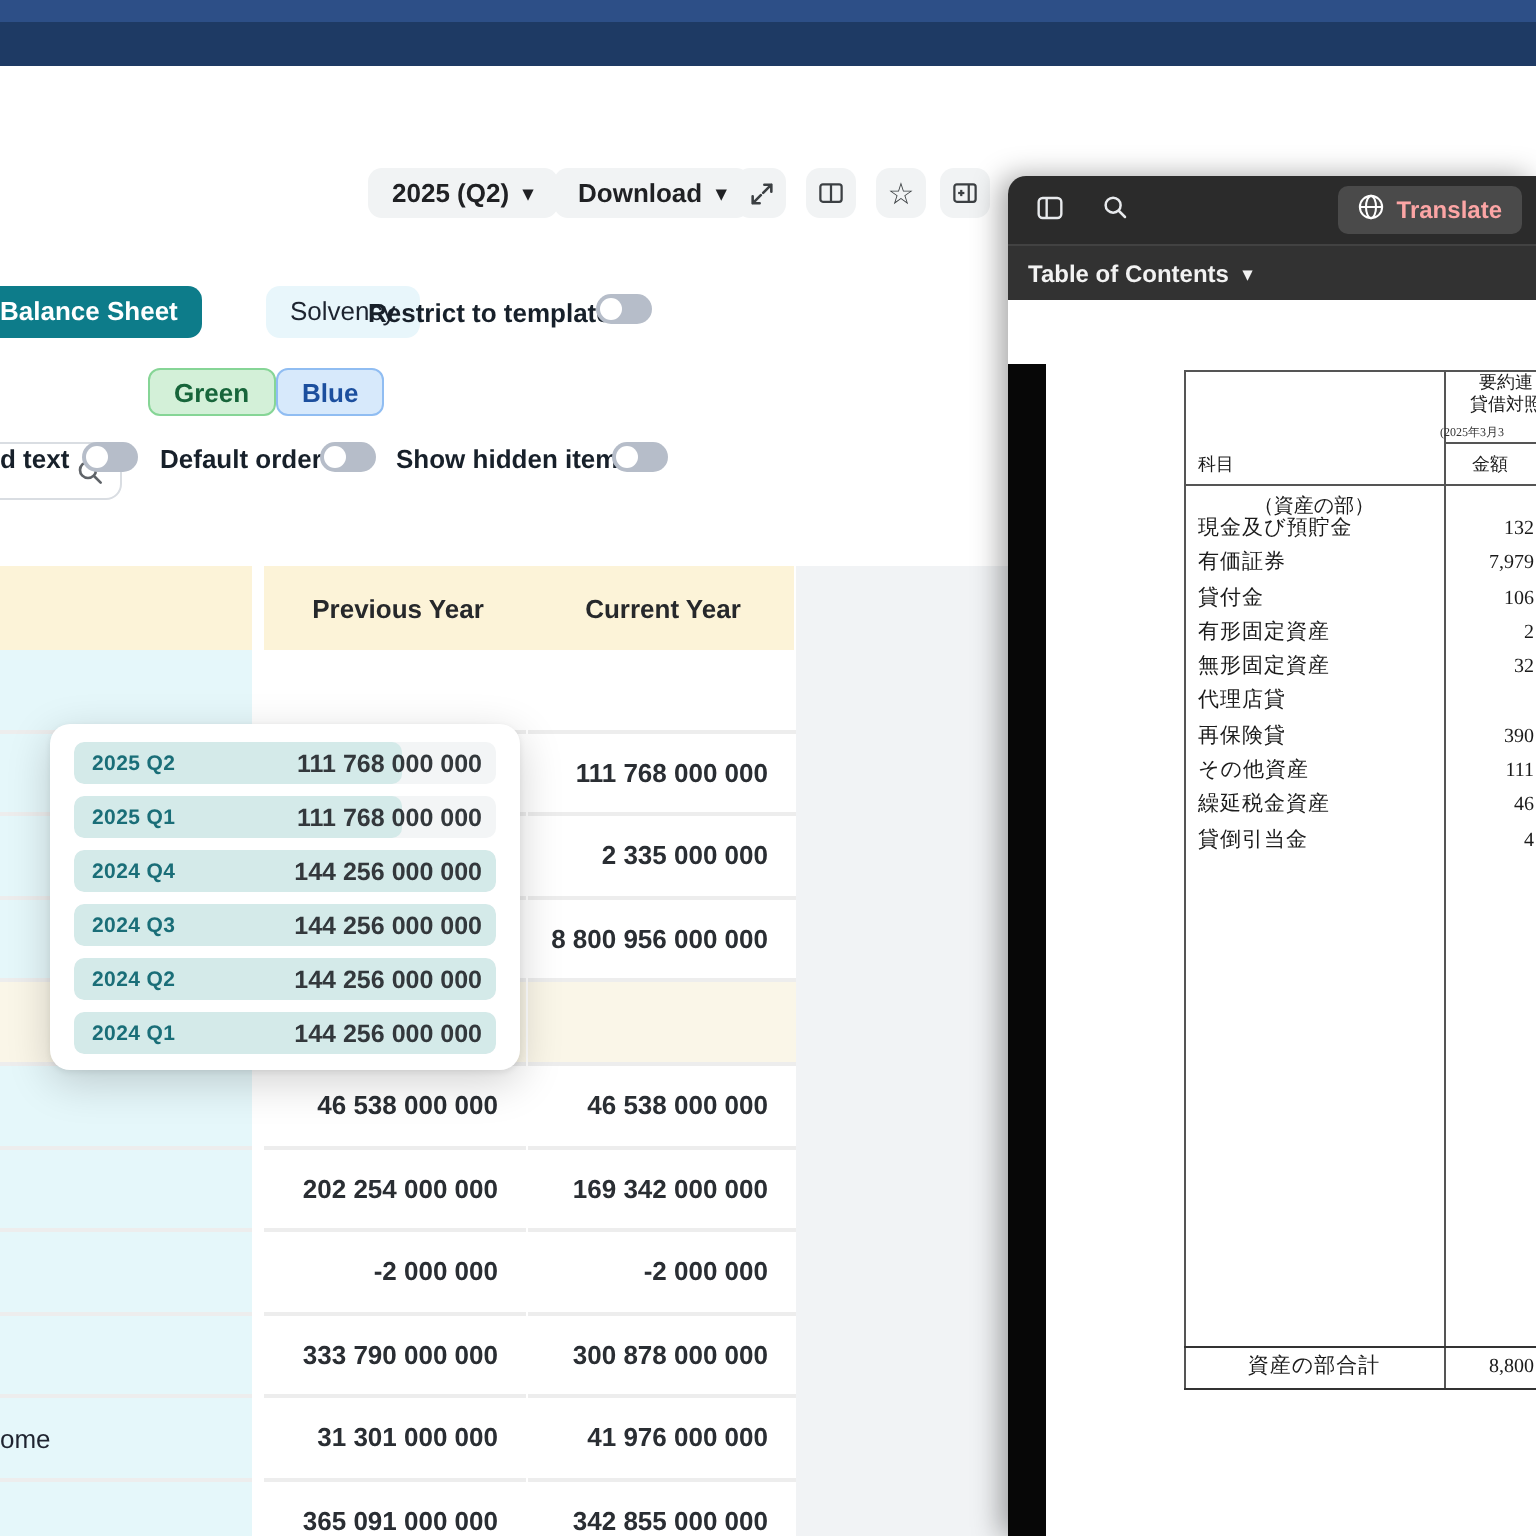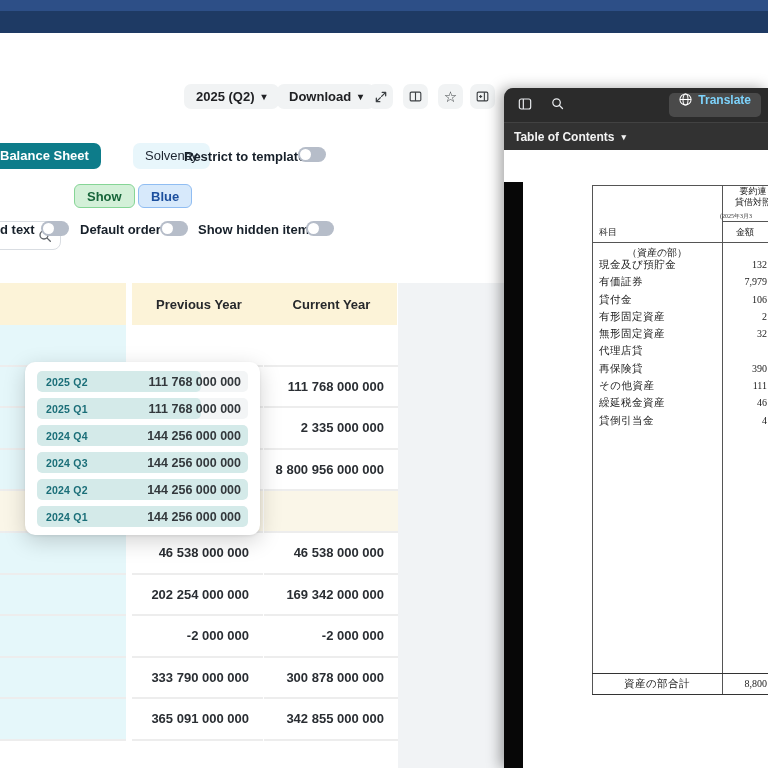--- a/index.html
+++ b/index.html
@@ -72,22 +72,22 @@
   .tip-value { position:absolute; right:7px; top:50%; transform:translateY(-50%);
     font-size:12.5px; font-weight:700; color:#33383c; white-space:nowrap; }
 
   
   .pdf-panel { position:absolute; left:504px; top:88px; width:264px; height:680px;
     border-top-left-radius:9px; overflow:hidden; box-shadow:-4px 0 14px rgba(0,0,0,.35); }
   .pdf-toolbar { position:relative; height:34px; background:#2b2b2b; display:flex; align-items:center; }
   .pdf-iconbtn { background:none; border:none; cursor:pointer; display:flex; align-items:center;
     justify-content:center; width:30px; height:30px; }
   .pdf-toolbar .spacer { flex:1; }
-  .translate { display:flex; align-items:flex-start; gap:6px; height:24px; padding:0 10px;
-    margin-right:7px; background:#4a4a4a; border:none; border-radius:5px; color:#7dd3fc;
+  .translate { display:flex; align-items:center; gap:6px; height:24px; padding:0 10px;
+    margin-right:7px; background:#4a4a4a; border:none; border-radius:5px; color:#fca5a5;
     font-family:inherit; font-size:12px; font-weight:600; cursor:pointer; }
   .pdf-tocbar { height:28px; background:#323232; border-top:1px solid #424242; display:flex;
     align-items:center; gap:7px; padding-left:10px; color:#f2f2f2; font-size:12px;
     font-weight:700; cursor:pointer; }
   .pdf-tocbar .caret { color:#f2f2f2; font-size:9px; }
   .pdf-viewer { position:relative; height:618px; background:#070707;margin-top:32px; }
   .pdf-bottom { position:absolute; left:0; right:0; bottom:0; height:11px; background:#e9e9e9; }
   .page { position:absolute; left:19px; top:0; width:245px; height:607px; background:#fff;
     overflow:hidden; font-family:"Liberation Serif","DejaVu Serif",serif; color:#1b1b1b; }
   .doc-vline { position:absolute; width:1px; background:#555; top:3px; height:510px; }
@@ -163,21 +163,21 @@
       </span>
 
     <div class="search">
       <span>
         <svg width="16" height="16" viewBox="0 0 24 24" fill="none" stroke="#5f6368" stroke-width="2" stroke-linecap="round">
             <circle cx="10.5" cy="10.5" r="6"></circle>
             <line x1="15.2" y1="15.2" x2="20" y2="20"></line>
           </svg>
       </span>
     </div>
-    <button class="chip green" style="left:74px; top:151px;">Show</button>
+    <button class="chip green" style="left:74px; top:151px;">Green</button>
     <button class="chip blue" style="left:138px; top:151px;">Blue</button>
 
     <span class="app-label" style="left:0px; top:189px;">d text</span>
     <span class="toggle" style="left:41px; top:188px;">
         <span class="knob"></span>
       </span>
     <span class="app-label" style="left:80px; top:189px;">Default order</span>
     <span class="toggle" style="left:160px; top:188px;">
         <span class="knob"></span>
       </span>
@@ -242,20 +242,25 @@
           <div class="td c2 num">-2 000 000</div>
           <div class="td c3 num">-2 000 000</div>
         </div>
 
         <div class="trow">
           <div class="td c1"></div>
           <div class="td c2 num">333 790 000 000</div>
           <div class="td c3 num">300 878 000 000</div>
         </div>
 
+        <div class="trow">
+          <div class="td c1">ome</div>
+          <div class="td c2 num">31 301 000 000</div>
+          <div class="td c3 num">41 976 000 000</div>
+        </div>
 
         <div class="trow">
           <div class="td c1"></div>
           <div class="td c2 num">365 091 000 000</div>
           <div class="td c3 num">342 855 000 000</div>
         </div>
       </div>
 
     </div>
 

